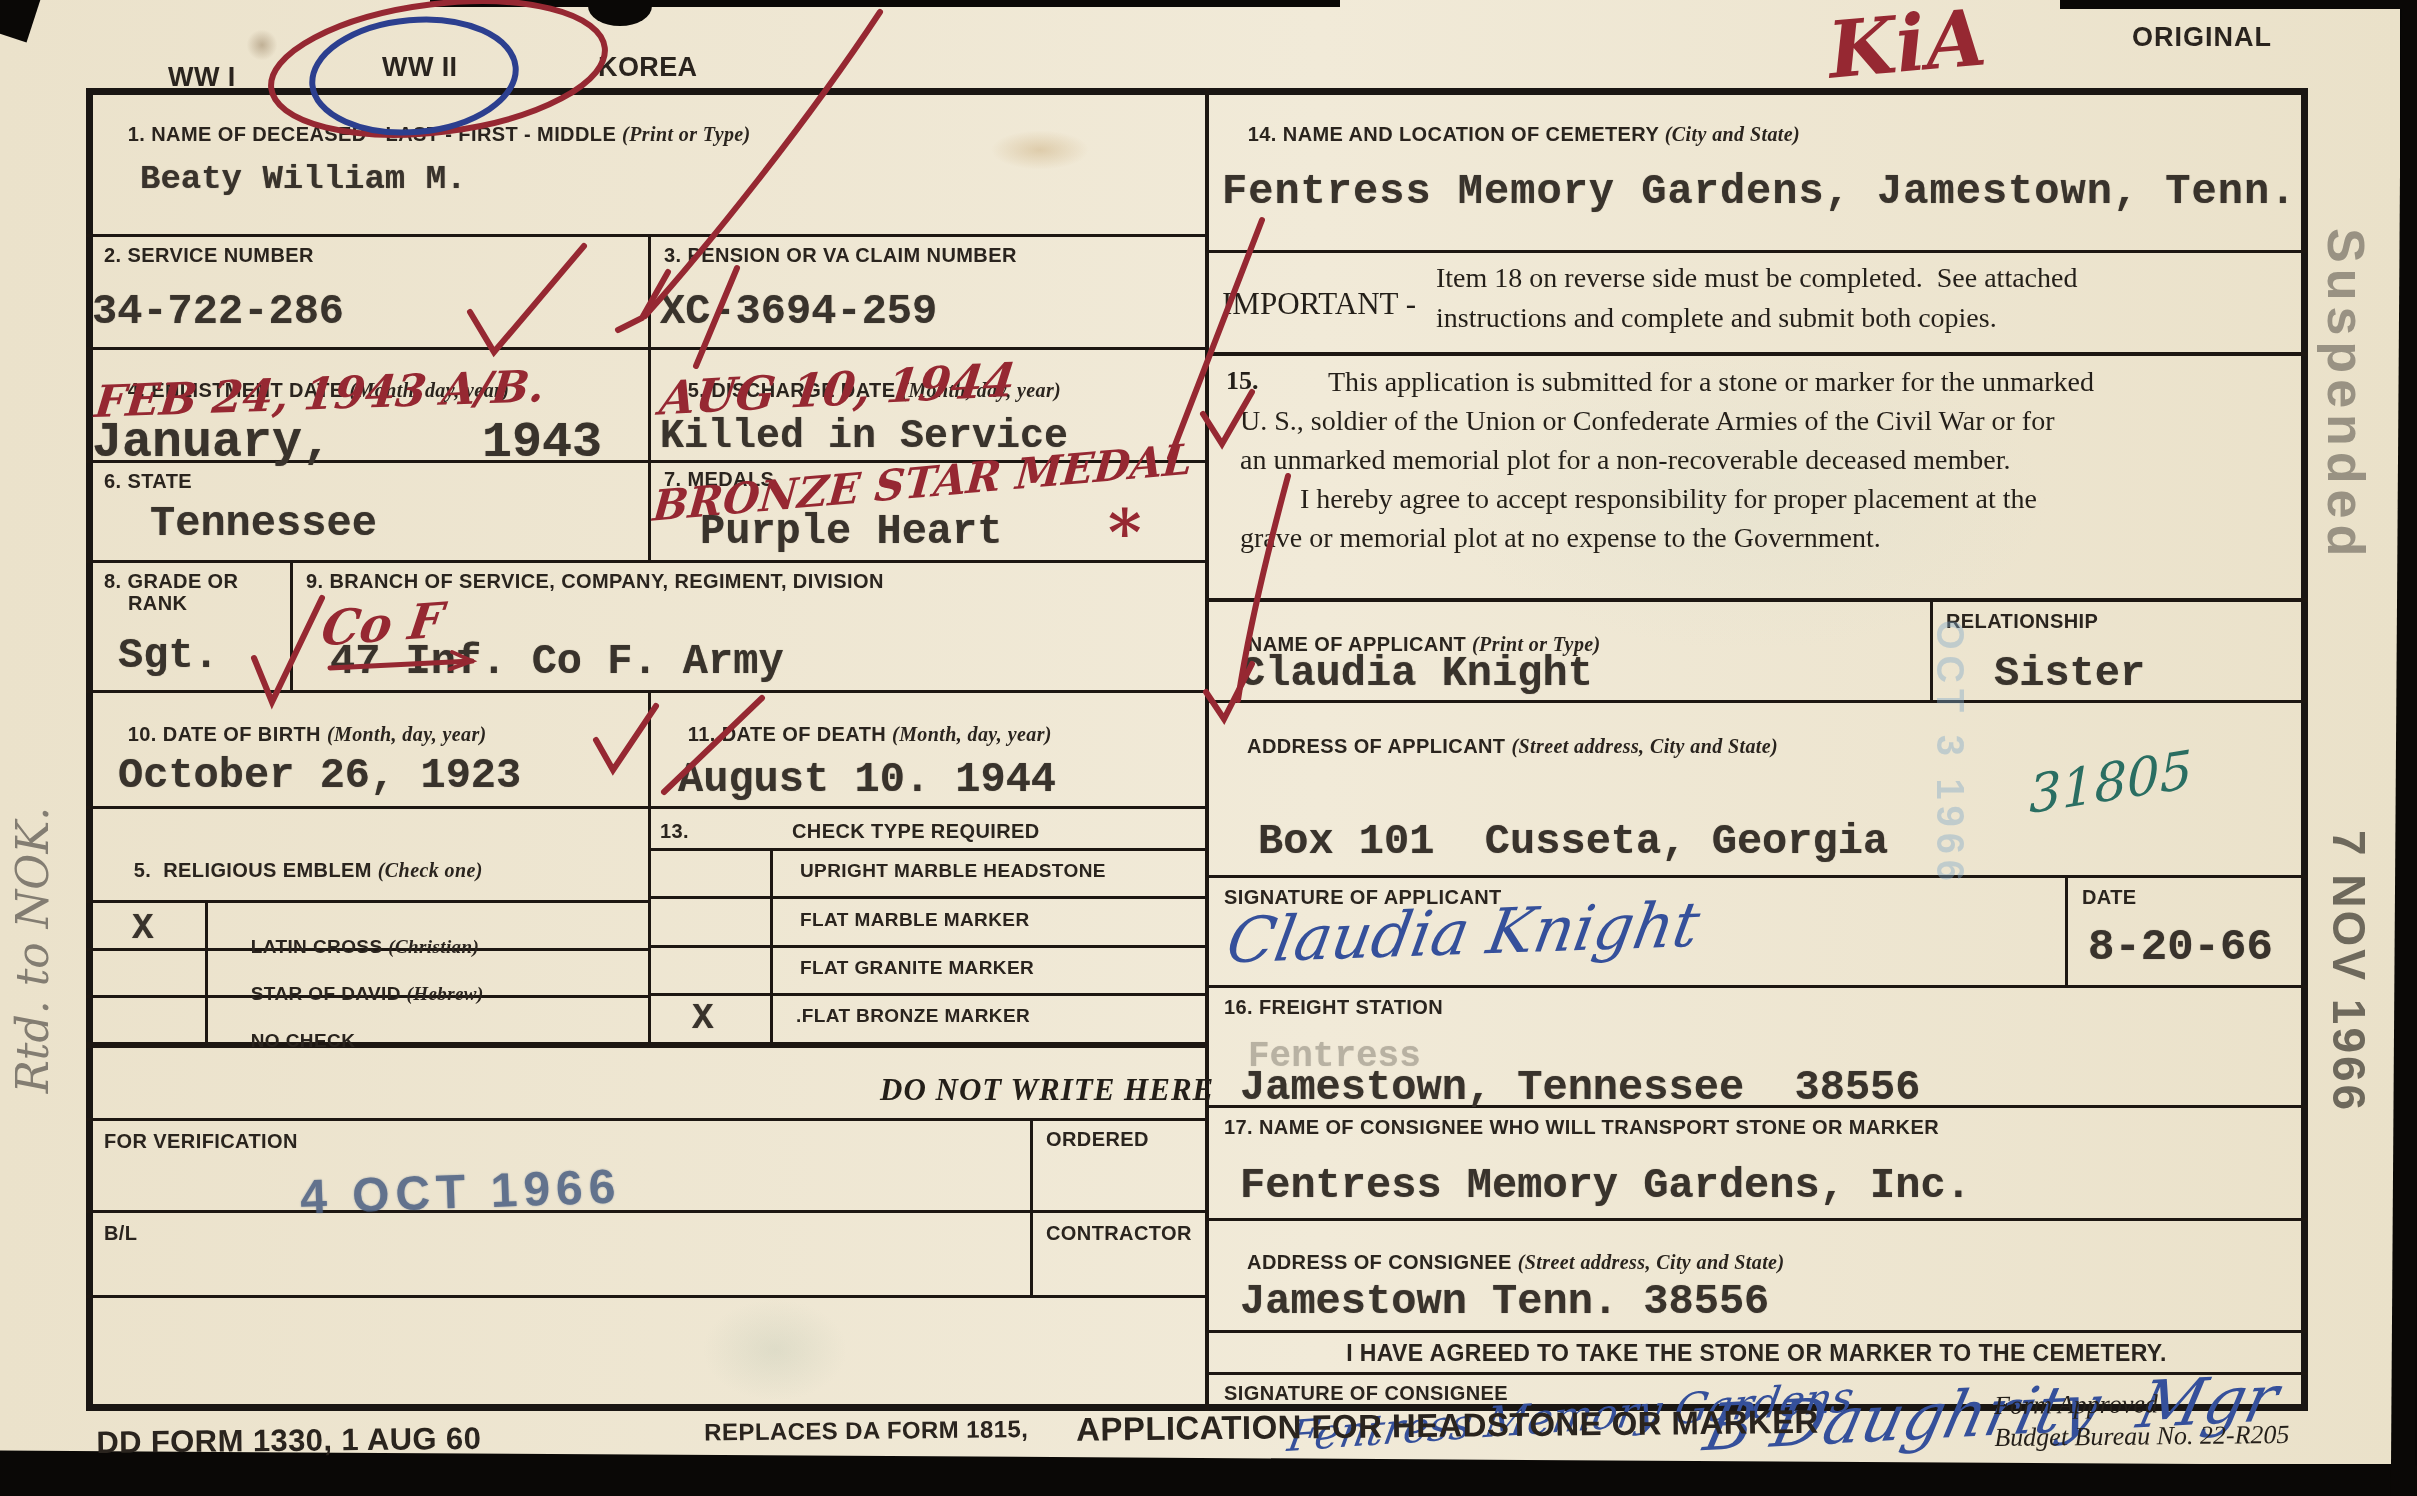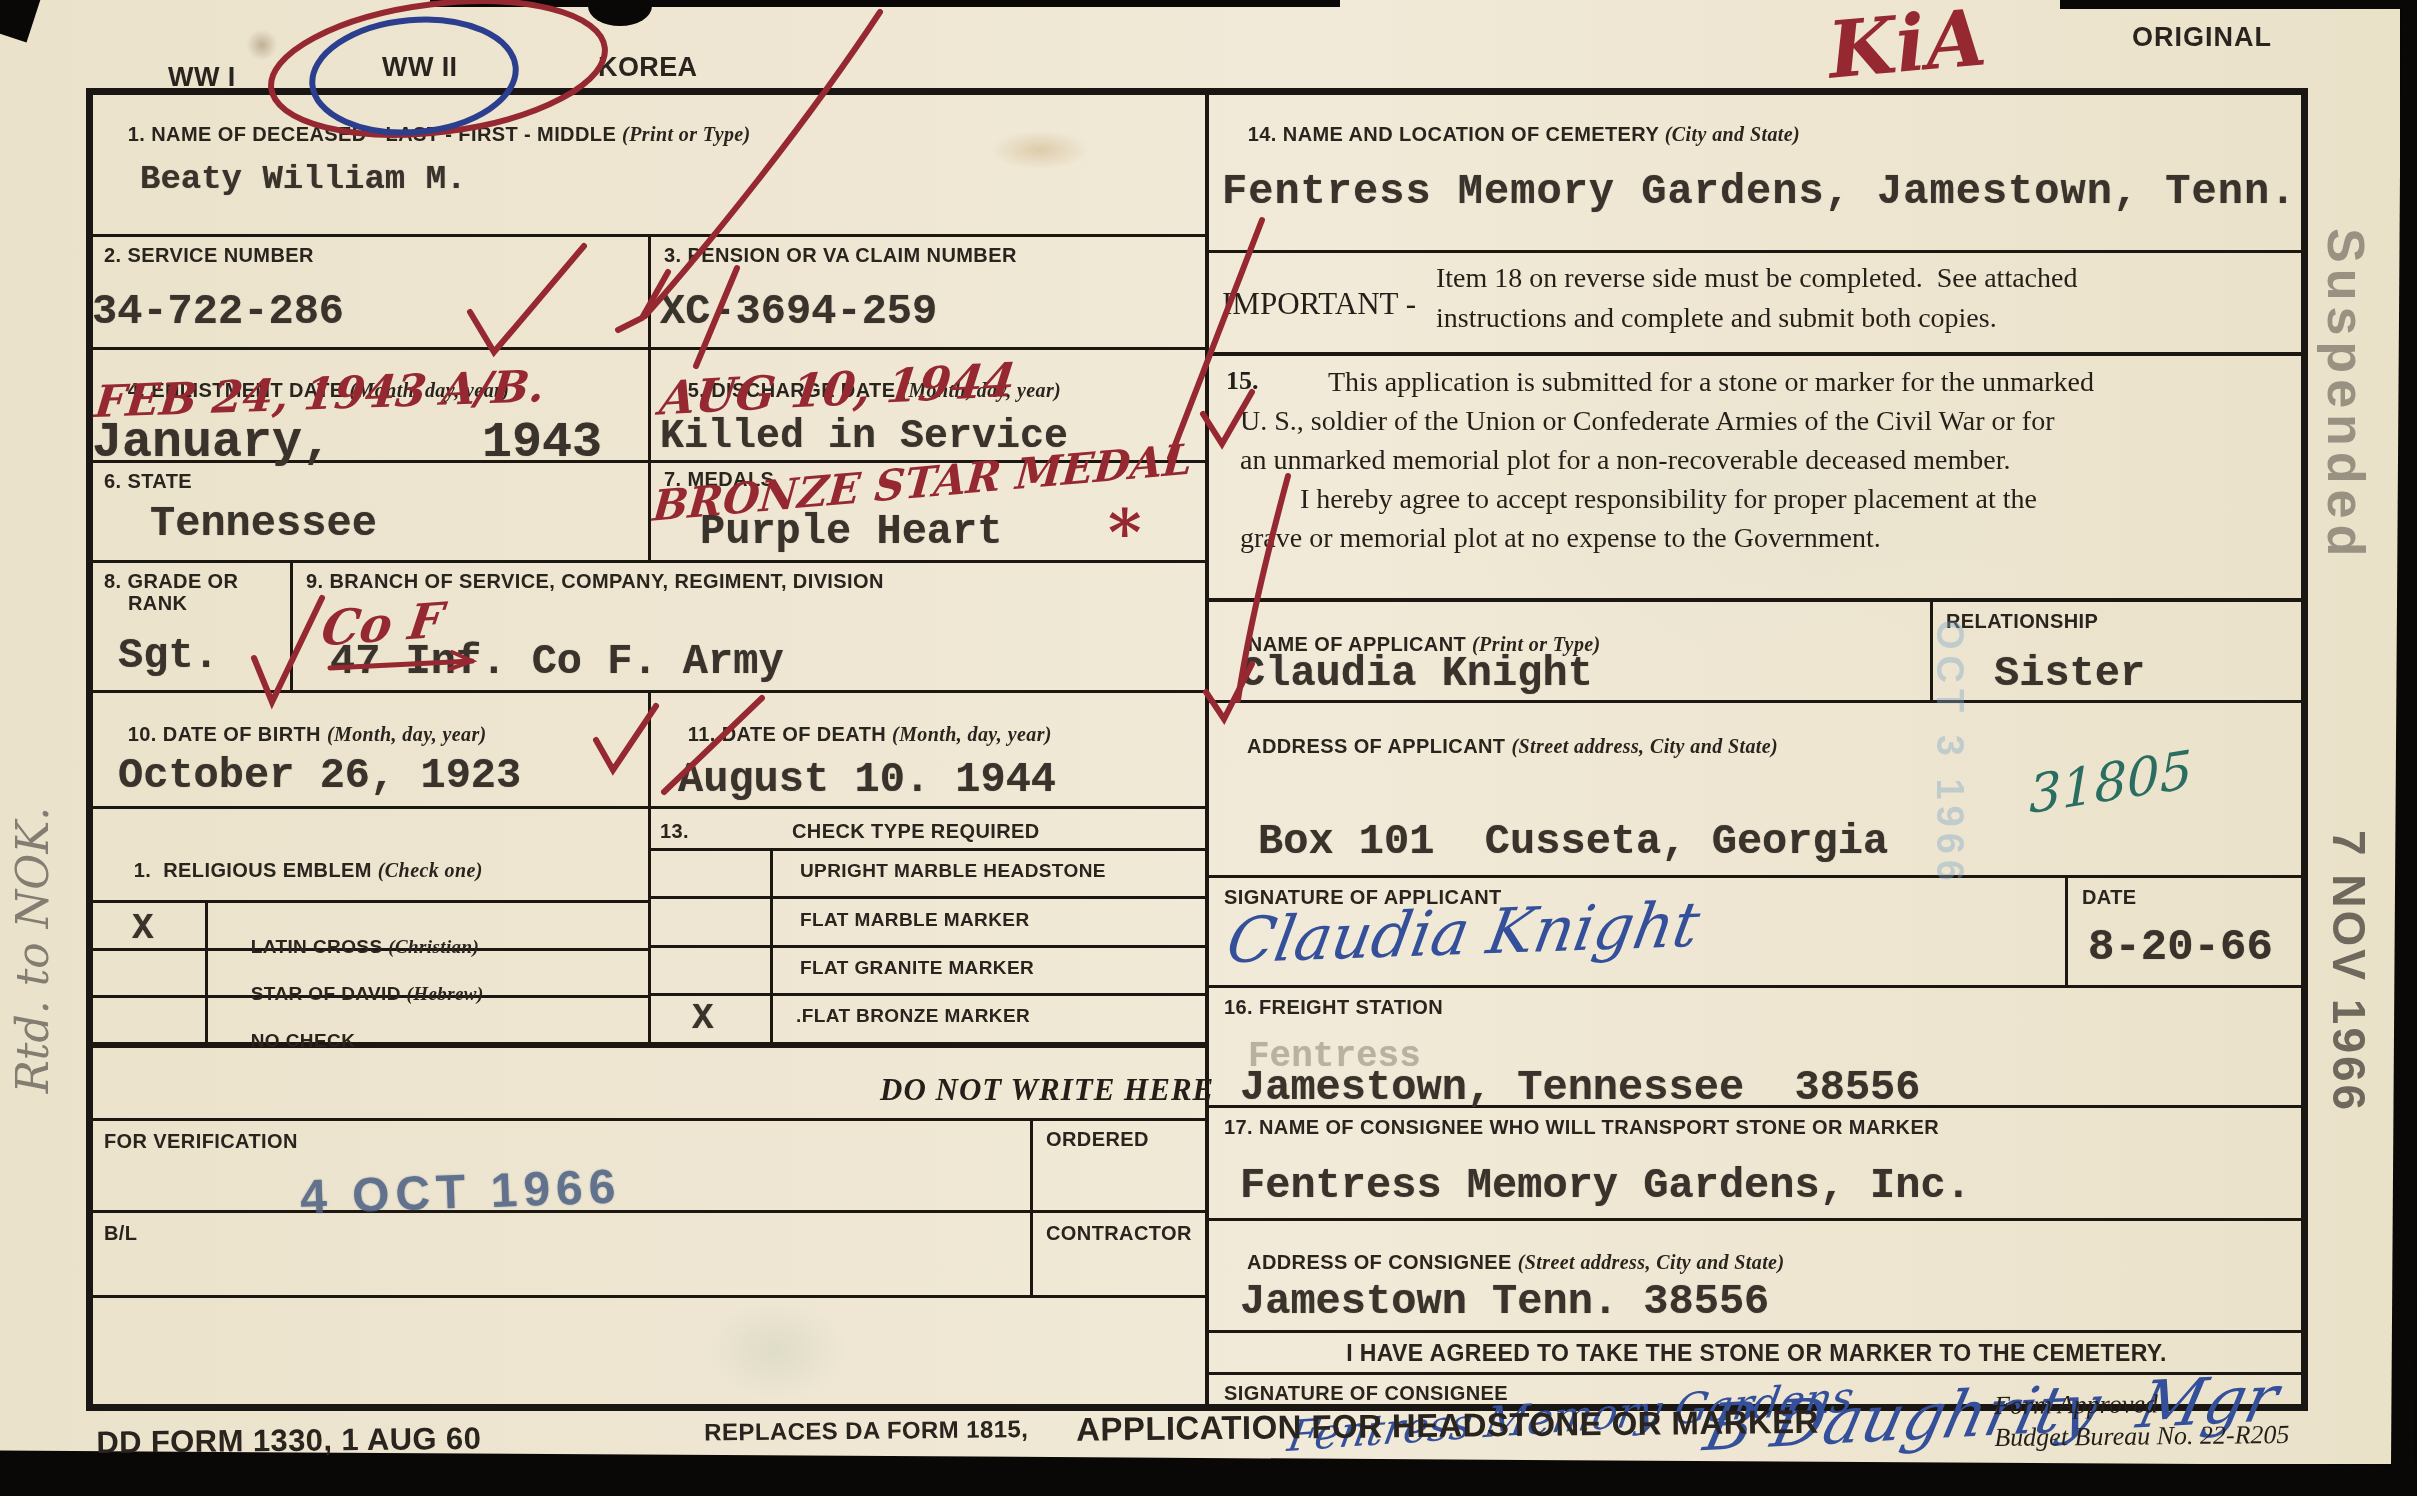--- a/index.html
+++ b/index.html
@@ -137,21 +137,21 @@
   <div class="hdr" style="left:104px;top:700px;">
     <span>10. DATE OF BIRTH </span><span class="it">(Month, day, year)</span>
   </div>
   <div class="type" style="left:118px;top:752px;font-size:42px;">October 26, 1923</div>
   <div class="hdr" style="left:664px;top:700px;">
     <span>11. DATE OF DEATH </span><span class="it">(Month, day, year)</span>
   </div>
   <div class="type" style="left:678px;top:756px;font-size:42px;">August 10. 1944</div>
 
   <div class="hdr" style="left:110px;top:836px;">
-    <span>1.  RELIGIOUS EMBLEM </span><span class="it">(Check one)</span>
+    <span>5.  RELIGIOUS EMBLEM </span><span class="it">(Check one)</span>
   </div>
   <div class="type" style="left:132px;top:908px;font-size:36px;">X</div>
   <div class="opt" style="position:absolute;left:228px;top:914px;">
     <span>LATIN CROSS </span><span class="it">(Christian)</span>
   </div>
   <div class="opt" style="position:absolute;left:228px;top:961px;">
     <span>STAR OF DAVID </span><span class="it">(Hebrew)</span>
   </div>
   <div class="opt" style="position:absolute;left:228px;top:1008px;">
     <span>NO CHECK</span>

